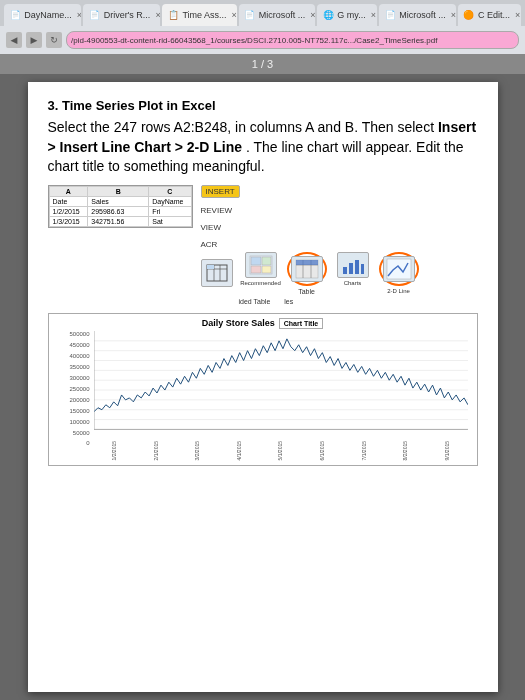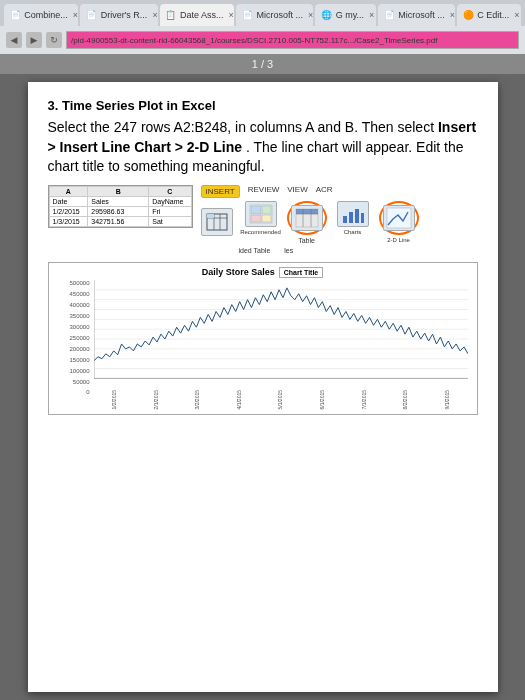--- a/index.html
+++ b/index.html
@@ -68,23 +68,23 @@
       align-items: center;
       justify-content: center;
       font-size: 9px;
       color: #555;
       cursor: pointer;
       flex-shrink: 0;
     }
     .address-input {
       flex: 1;
       height: 18px;
-      background: #ec4899;
+      background: #f9a8d4;
       border: 1px solid #aaa;
-      border-radius: 0;
+      border-radius: 8px;
       font-size: 8px;
       color: #333;
       padding: 0 4px;
       white-space: nowrap;
       overflow: hidden;
       text-overflow: ellipsis;
       display: flex;
       align-items: center;
     }
 
@@ -172,20 +172,21 @@
       display: flex;
       flex-direction: column;
       align-items: flex-start;
     }
     .ribbon-tabs {
       display: flex;
       gap: 8px;
       font-size: 8px;
       color: #333;
       margin-bottom: 3px;
+      flex-direction: column;
     }
     .ribbon-icons-row {
       display: flex;
       align-items: center;
       gap: 4px;
     }
     .ribbon-icon-group {
       display: flex;
       flex-direction: column;
       align-items: center;
@@ -279,31 +280,31 @@
       color: #555;
     }
   </style>
 </head>
 <body>
 
 <div class="browser-chrome">
   <div class="tab-bar">
     <div class="tab">
       <span>📄</span>
-      <span>Combine...</span>
+      <span>DayName...</span>
       <span class="tab-close">×</span>
     </div>
     <div class="tab">
       <span>📄</span>
       <span>Driver's R...</span>
       <span class="tab-close">×</span>
     </div>
     <div class="tab active">
       <span>📋</span>
-      <span>Date Ass...</span>
+      <span>Time Ass...</span>
       <span class="tab-close">×</span>
     </div>
     <div class="tab">
       <span>📄</span>
       <span>Microsoft ...</span>
       <span class="tab-close">×</span>
     </div>
     <div class="tab">
       <span>🌐</span>
       <span>G my...</span>

